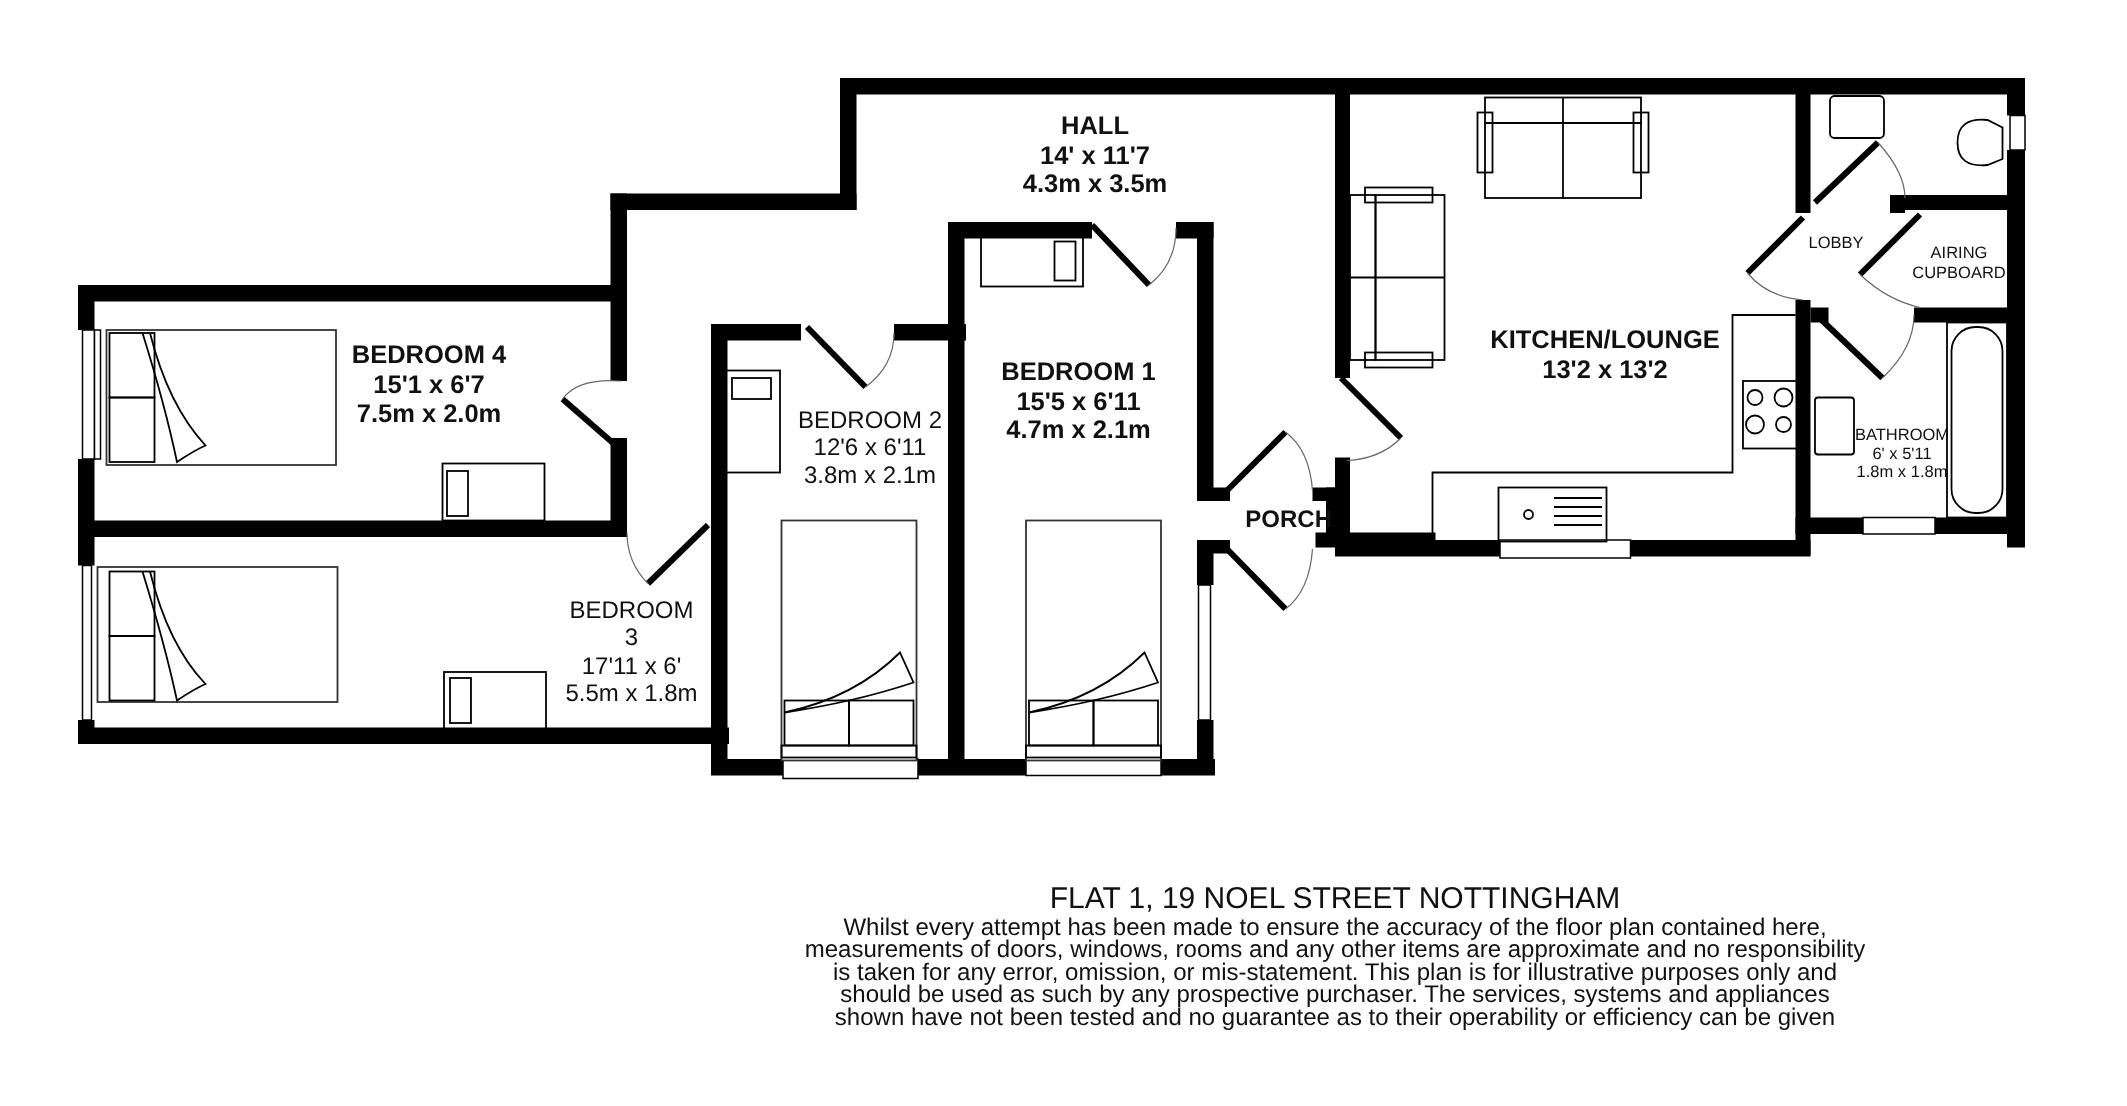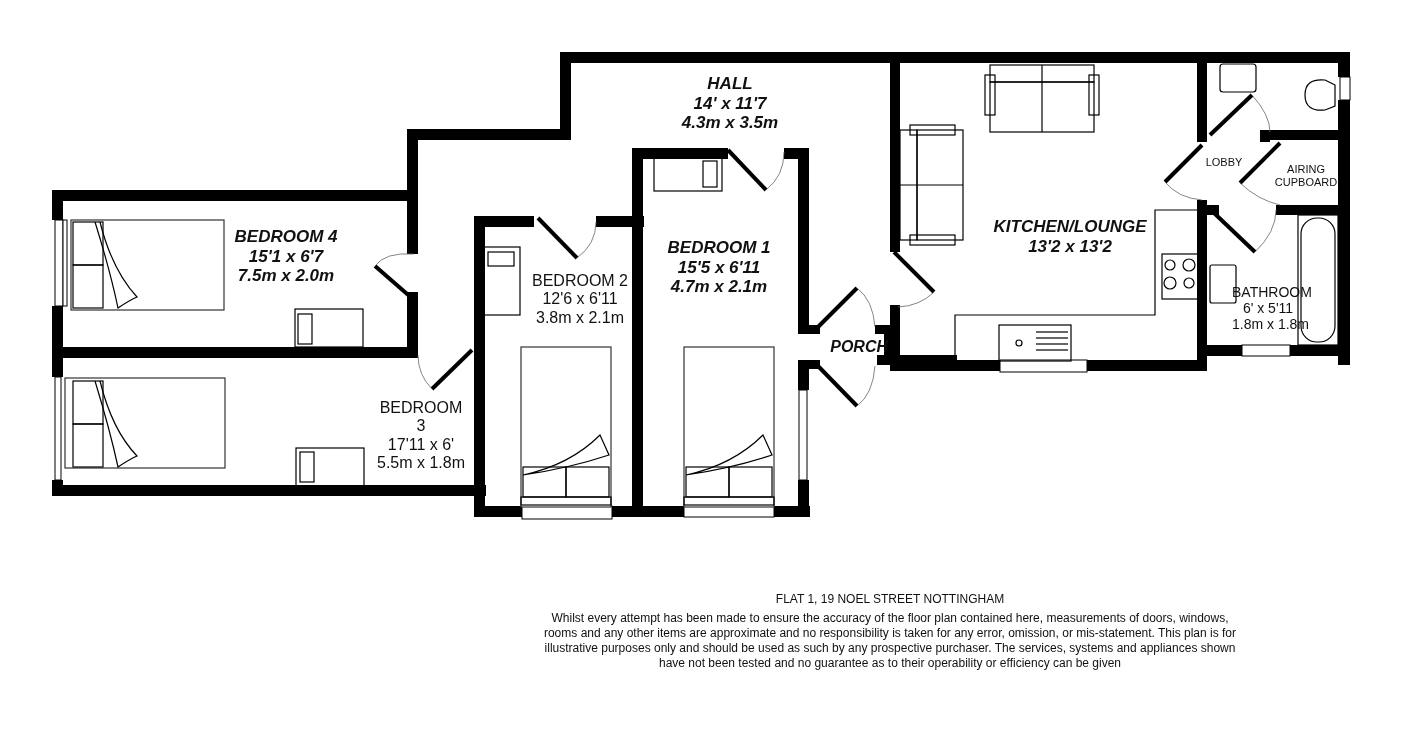--- a/index.html
+++ b/index.html
@@ -6,28 +6,28 @@
   body { width: 1418px; height: 737px; position: relative; overflow: hidden;
          font-family: "Liberation Sans", sans-serif; color: #111; }
   svg.plan { position: absolute; left: 0; top: 0; }
   .wall { fill: #000; }
   .thin { fill: none; stroke: #000; stroke-width: 1.2; }
   .thin2 { fill: #fff; stroke: #333; stroke-width: 1.2; }
   .door { stroke: #000; stroke-width: 4; }
   .swing { fill: none; stroke: #666; stroke-width: 0.8; }
   .win { fill: #fff; stroke: #000; stroke-width: 1; }
   .lbl { position: absolute; text-align: center; line-height: 1.15; white-space: nowrap; }
-  .bold { font-weight: bold; font-style: italic; }
+  .bold { font-weight: bold; }
   .big { font-size: 17px; }
   .med { font-size: 16px; }
   .sm { font-size: 11px; }
-  .xs { font-size: 14px; }
+  .xs { font-size: 11px; }
   .footer { position: absolute; left: 535px; top: 590px; width: 710px; text-align: center; }
-  .footer .t1 { font-size: 12px; line-height: 19px; }
-  .footer .disc { font-size: 12px; line-height: 15px; margin-top: 2px; }
+  .footer .t1 { font-size: 20px; line-height: 19px; }
+  .footer .disc { font-size: 16px; line-height: 15px; margin-top: 2px; }
 </style>
 </head>
 <body>
 
 <svg class="plan" width="1418" height="737" viewBox="0 0 1418 737">
 
   <g>
 
     <rect class="wall" x="560" y="52" width="790" height="11"></rect>
 

